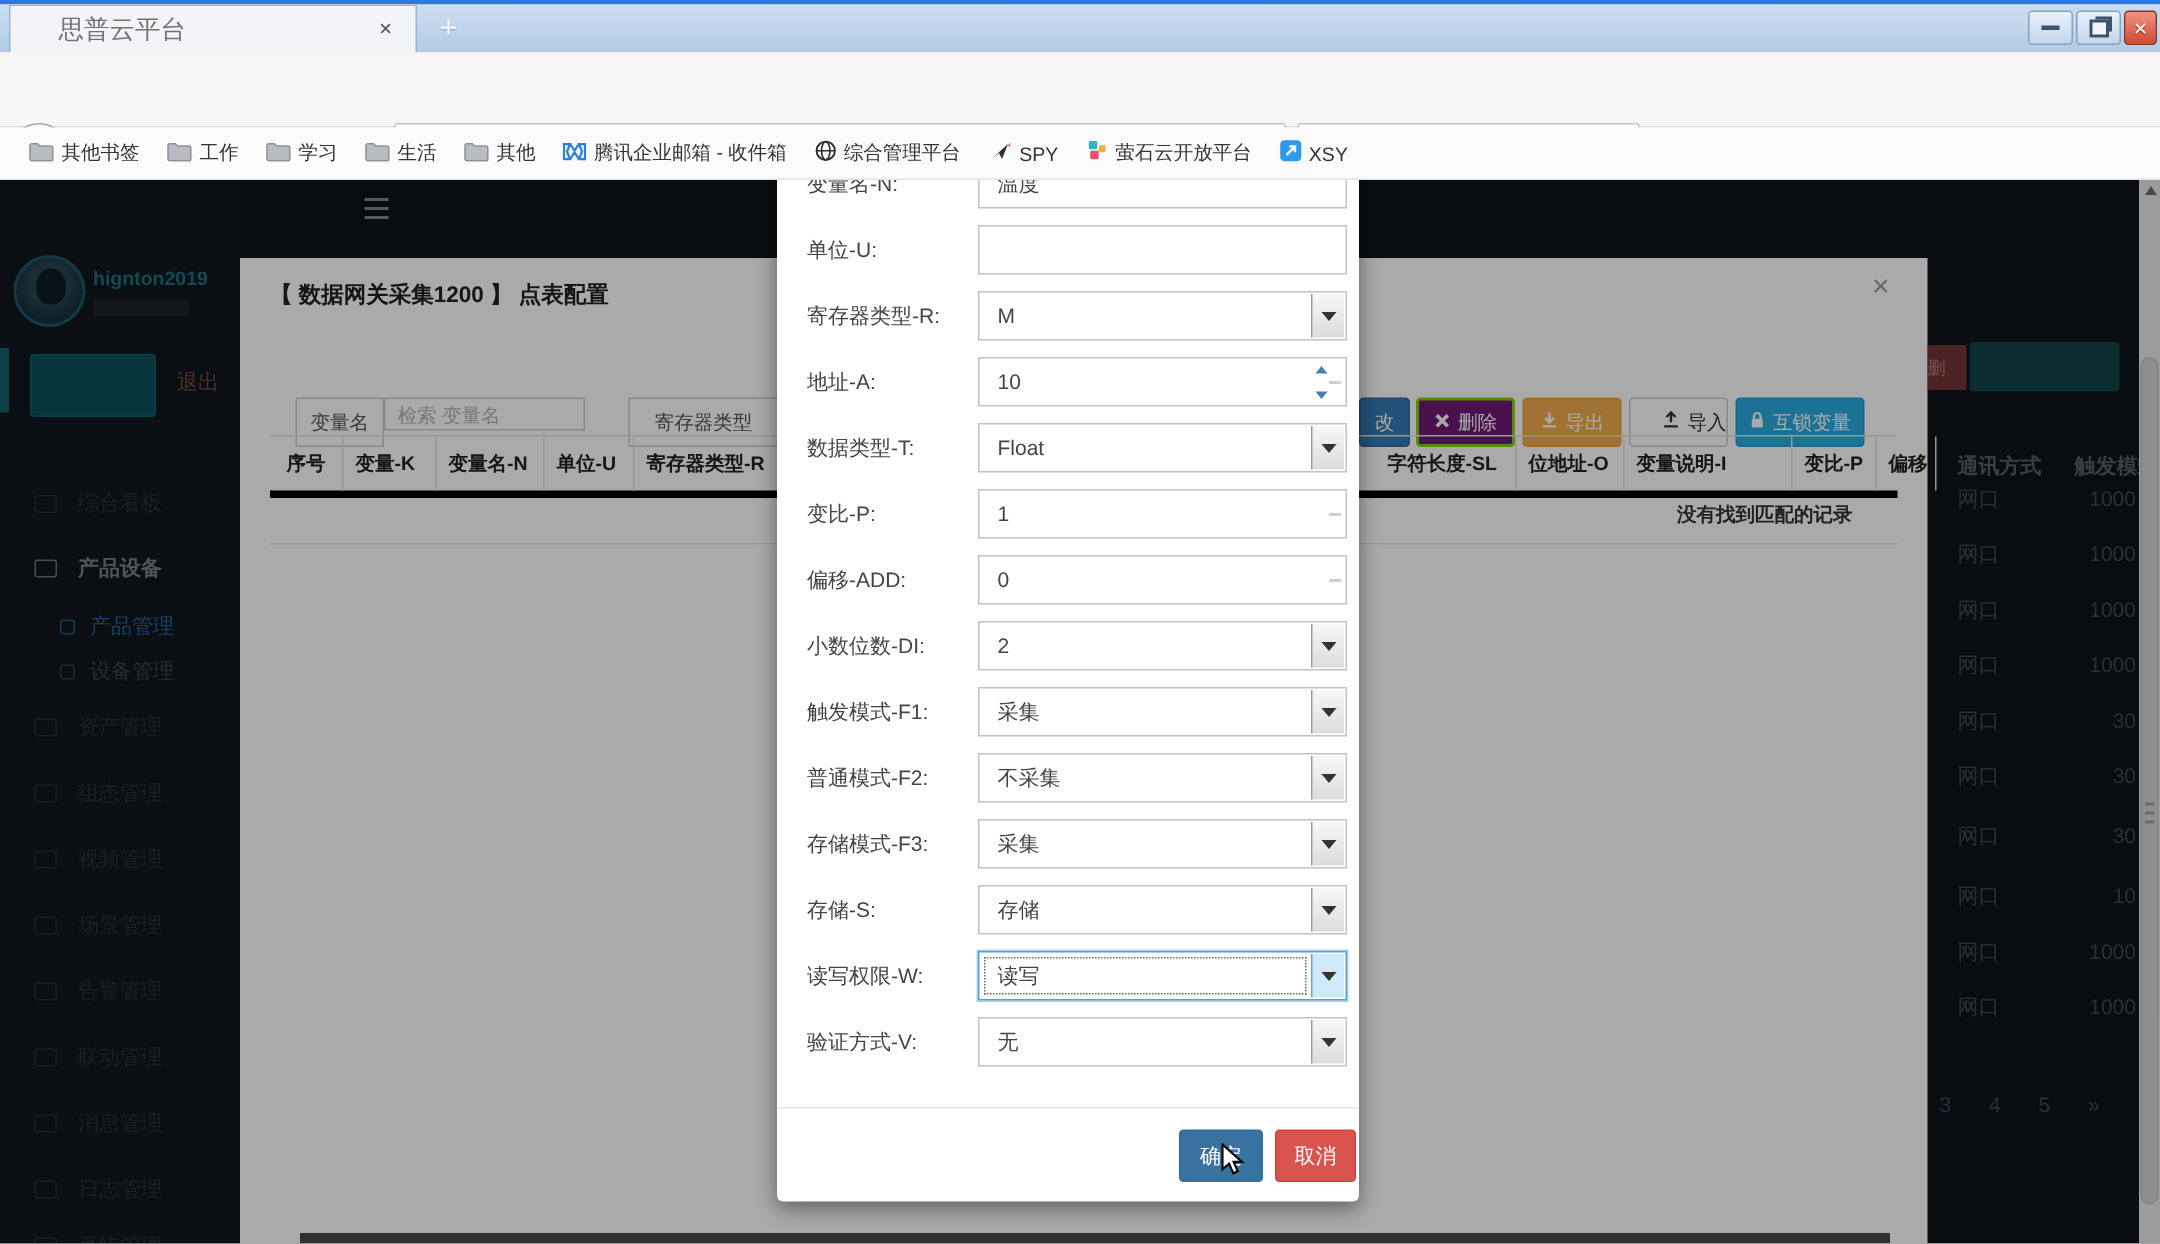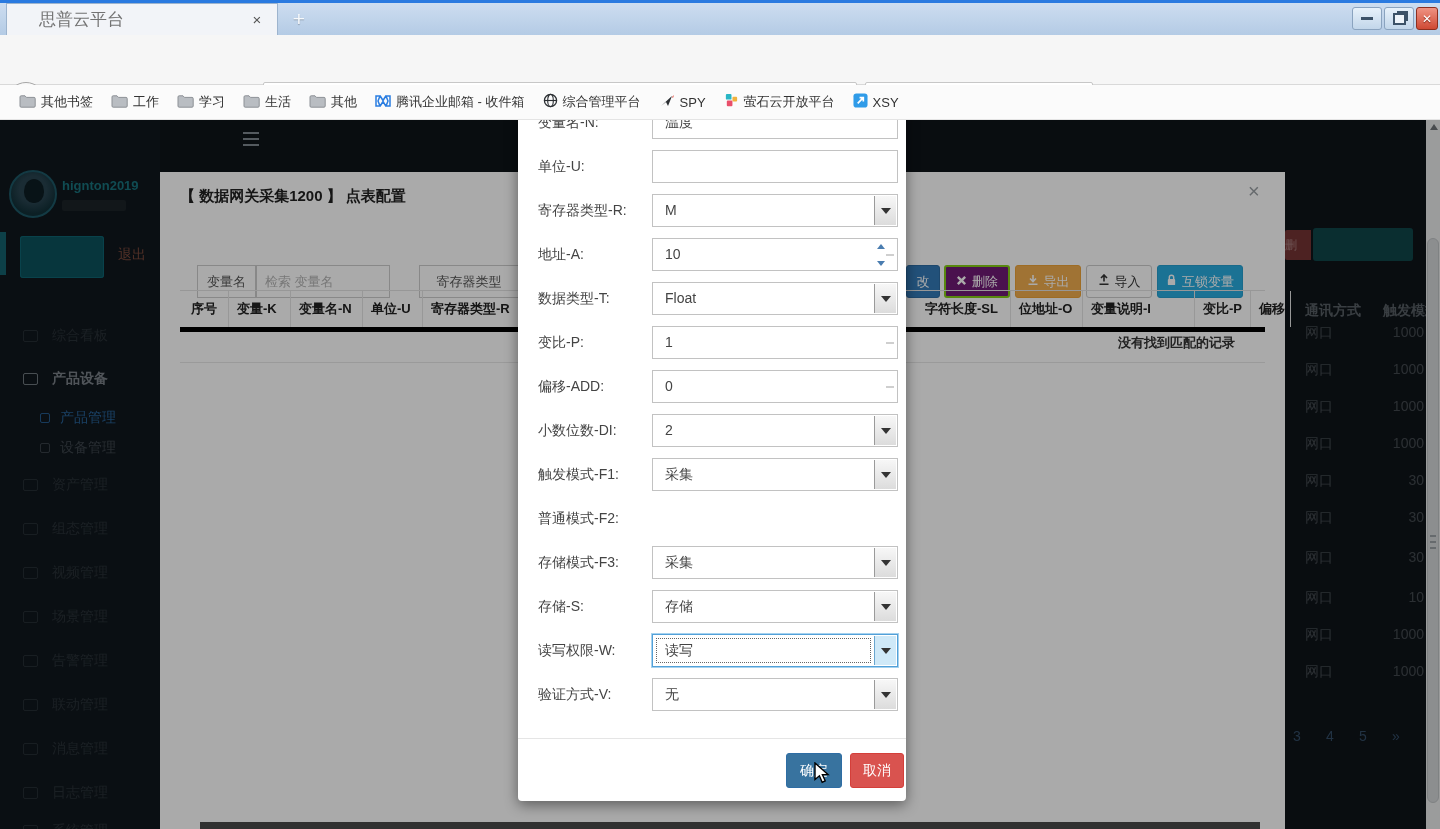--- a/index.html
+++ b/index.html
@@ -63,21 +63,21 @@
   .sb-item{position:absolute;left:0;width:160px;height:36px;display:flex;align-items:center;font-size:14px;}
   .sb-item .mi{width:13px;height:10px;border:1.5px solid currentColor;border-radius:2px;margin:0 14px 0 23px;opacity:.9;}
   .sb-sub .mi{width:8px;height:8px;margin-left:40px;margin-right:10px;}
   #sb-accent{left:0;top:112px;width:6px;height:43px;background:#14606c;}
   
   #panel{left:160px;top:52px;width:1125px;height:657px;background:#fff;}
   #panel-title{left:20px;top:15px;font-size:15px;font-weight:bold;color:#222;}
   #panel-close{left:1088px;top:8px;font-size:20px;color:#9aa0a4;}
   .addon{position:absolute;height:33px;border:1px solid #ccc;box-sizing:border-box;display:flex;align-items:center;
       justify-content:center;font-size:13px;color:#555;background:#fff;top:93px;}
-  #flt-input{position:absolute;left:96px;top:93px;width:134px;height:33px;border:1px solid #ccc;box-sizing:border-box;
+  #flt-input{position:absolute;left:96px;top:93px;width:134px;height:22px;border:1px solid #ccc;box-sizing:border-box;
       font-size:13px;color:#333;padding:0 8px;font-family:inherit;outline:none;}
   #flt-input::placeholder{color:#b3b3b3;}
   .tbtn{position:absolute;top:93px;height:33px;border-radius:3px;color:#fff;font-size:13px;display:flex;align-items:center;
       justify-content:center;box-sizing:border-box;gap:5px;white-space:nowrap;overflow:hidden;}
   .tbtn.primary{background:#337ab7;border:1px solid #2e6da4;}
   .tbtn.danger{background:#701a75;border:2px solid #84cc16;}
   .tbtn.warning{background:#f0ad4e;border:1px solid #eea236;}
   .tbtn.default{background:#fff;border:1px solid #ccc;color:#333;}
   .tbtn.info{background:#29abdf;border:1px solid #269fd0;}
   #thead{left:20px;top:118px;width:1085px;height:36px;border-top:1px solid #e3e3e3;border-bottom:5px solid #000000;}
@@ -400,21 +400,21 @@
             </svg></span>
           <span>删除</span>
         </div>
         <div class="tbtn warning" style="left: 855px; width: 66px; position: absolute; text-align: right;">
           <span><svg width="12" height="12" viewBox="0 0 12 12">
               <path d="M6 1 V7 M3 4.5 L6 7.5 L9 4.5" stroke="#fff" stroke-width="1.6" fill="none"></path>
               <path d="M1.5 9.5 H10.5 V11 H1.5 Z" fill="#fff"></path>
             </svg></span>
           <span>导出</span>
         </div>
-        <div class="tbtn default" style="left: 926px; width: 66px; position: absolute;">
+        <div class="tbtn default" style="left: 926px; width: 66px; position: absolute; justify-content: flex-end;">
           <span><svg width="12" height="12" viewBox="0 0 12 12">
               <path d="M6 7.5 V1 M3 4 L6 1 L9 4" stroke="#333" stroke-width="1.6" fill="none"></path>
               <path d="M1.5 9.5 H10.5 V11 H1.5 Z" fill="#333"></path>
             </svg></span>
           <span>导入</span>
         </div>
         <div class="tbtn info" style="left: 997px; width: 86px; position: absolute;">
           <span><svg width="11" height="12" viewBox="0 0 12 13">
               <rect x="2" y="5.5" width="8" height="6.5" rx="1" fill="#fff"></rect>
               <path d="M3.6 5.5 V3.8 A2.4 2.4 0 0 1 8.4 3.8 V5.5" stroke="#fff" stroke-width="1.6" fill="none"></path>
@@ -555,20 +555,26 @@
           <span class="m-label">触发模式-F1:</span>
           <div class="m-ctl">
             <span class="m-val">采集</span>
             <div class="sel-btn">
               <div class="car"></div>
             </div>
           </div>
         </div>
         <div class="m-row" style="top: 396px;">
           <span class="m-label">普通模式-F2:</span>
+          <div class="m-ctl">
+            <span class="m-val">不采集</span>
+            <div class="sel-btn">
+              <div class="car"></div>
+            </div>
+          </div>
         </div>
         <div class="m-row" style="top: 440px;">
           <span class="m-label">存储模式-F3:</span>
           <div class="m-ctl">
             <span class="m-val">采集</span>
             <div class="sel-btn">
               <div class="car"></div>
             </div>
           </div>
         </div>

